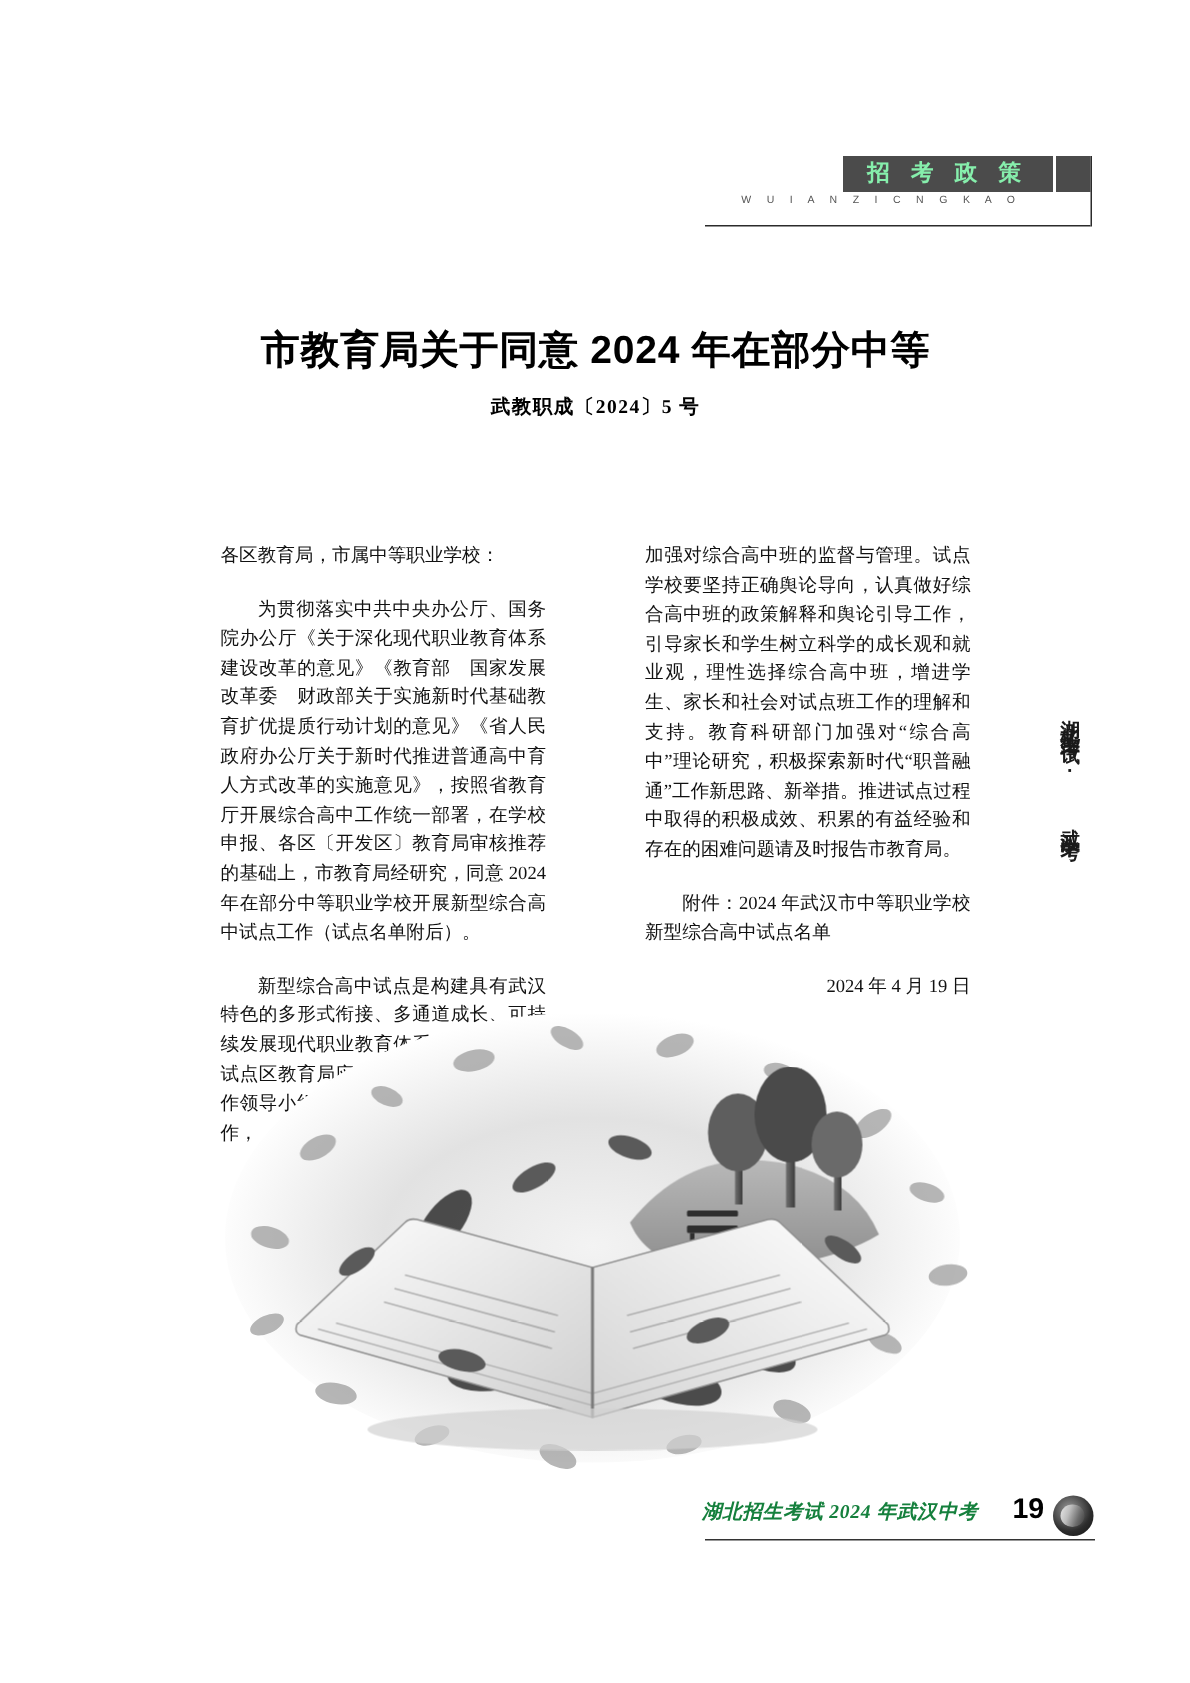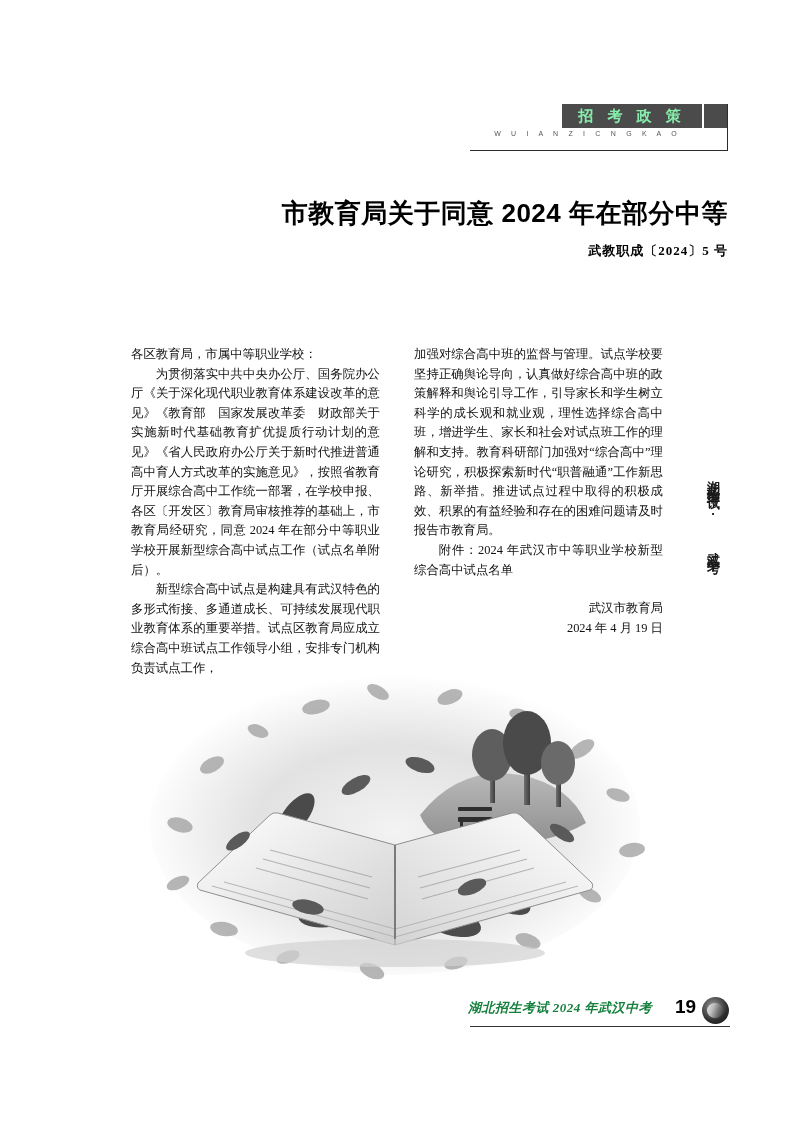--- a/index.html
+++ b/index.html
@@ -71,24 +71,24 @@
     top: 104px;
     left: 727px;
     width: 1px;
     height: 47px;
     background: #2b2b2b;
   }
 
   
   .title-wrap {
     position: absolute;
-    top: 194px;
+    top: 214px;
     left: 66px;
     width: 662px;
-    text-align: right;
+    text-align: center;
   }
   .doc-title {
     font-family: "Liberation Sans", "DejaVu Sans", sans-serif;
     font-weight: bold;
     font-size: 26px;
     line-height: 38px;
     letter-spacing: 0.5px;
     color: #000;
   }
   .doc-number {
@@ -110,21 +110,21 @@
     gap: 34px;
   }
   .col {
     width: 249px;
     font-size: 12.4px;
     line-height: 19.6px;
     text-align: justify;
     color: #111;
   }
   .col p {
-    margin: 0;
+    margin: 16px;
   }
   .p-indent {
     text-indent: 2em;
   }
   .p-right {
     text-align: right;
   }
 
   
   .side-vert {
@@ -225,21 +225,20 @@
 
 <div class="body-cols">
   <div class="col">
     <p>各区教育局，市属中等职业学校：</p>
     <p class="p-indent">为贯彻落实中共中央办公厅、国务院办公厅《关于深化现代职业教育体系建设改革的意见》《教育部　国家发展改革委　财政部关于实施新时代基础教育扩优提质行动计划的意见》《省人民政府办公厅关于新时代推进普通高中育人方式改革的实施意见》，按照省教育厅开展综合高中工作统一部署，在学校申报、各区〔开发区〕教育局审核推荐的基础上，市教育局经研究，同意 2024 年在部分中等职业学校开展新型综合高中试点工作（试点名单附后）。</p>
     <p class="p-indent">新型综合高中试点是构建具有武汉特色的多形式衔接、多通道成长、可持续发展现代职业教育体系的重要举措。试点区教育局应成立综合高中班试点工作领导小组，安排专门机构负责试点工作，</p>
   </div>
   <div class="col">
     <p>加强对综合高中班的监督与管理。试点学校要坚持正确舆论导向，认真做好综合高中班的政策解释和舆论引导工作，引导家长和学生树立科学的成长观和就业观，理性选择综合高中班，增进学生、家长和社会对试点班工作的理解和支持。教育科研部门加强对“综合高中”理论研究，积极探索新时代“职普融通”工作新思路、新举措。推进试点过程中取得的积极成效、积累的有益经验和存在的困难问题请及时报告市教育局。</p>
     <p class="p-indent">附件：2024 年武汉市中等职业学校新型综合高中试点名单</p>
-    <p class="p-right" style="margin-top:19px;">武汉市教育局</p>
     <p class="p-right">2024 年 4 月 19 日</p>
   </div>
 </div>
 
 <div class="side-vert">湖北招生考试 · 武汉中考</div>
 
 <div class="illus">
   <svg viewBox="0 0 560 345" width="560" height="345" aria-hidden="true">
     <defs>
       <radialGradient id="halo" cx="50%" cy="52%" r="52%">

